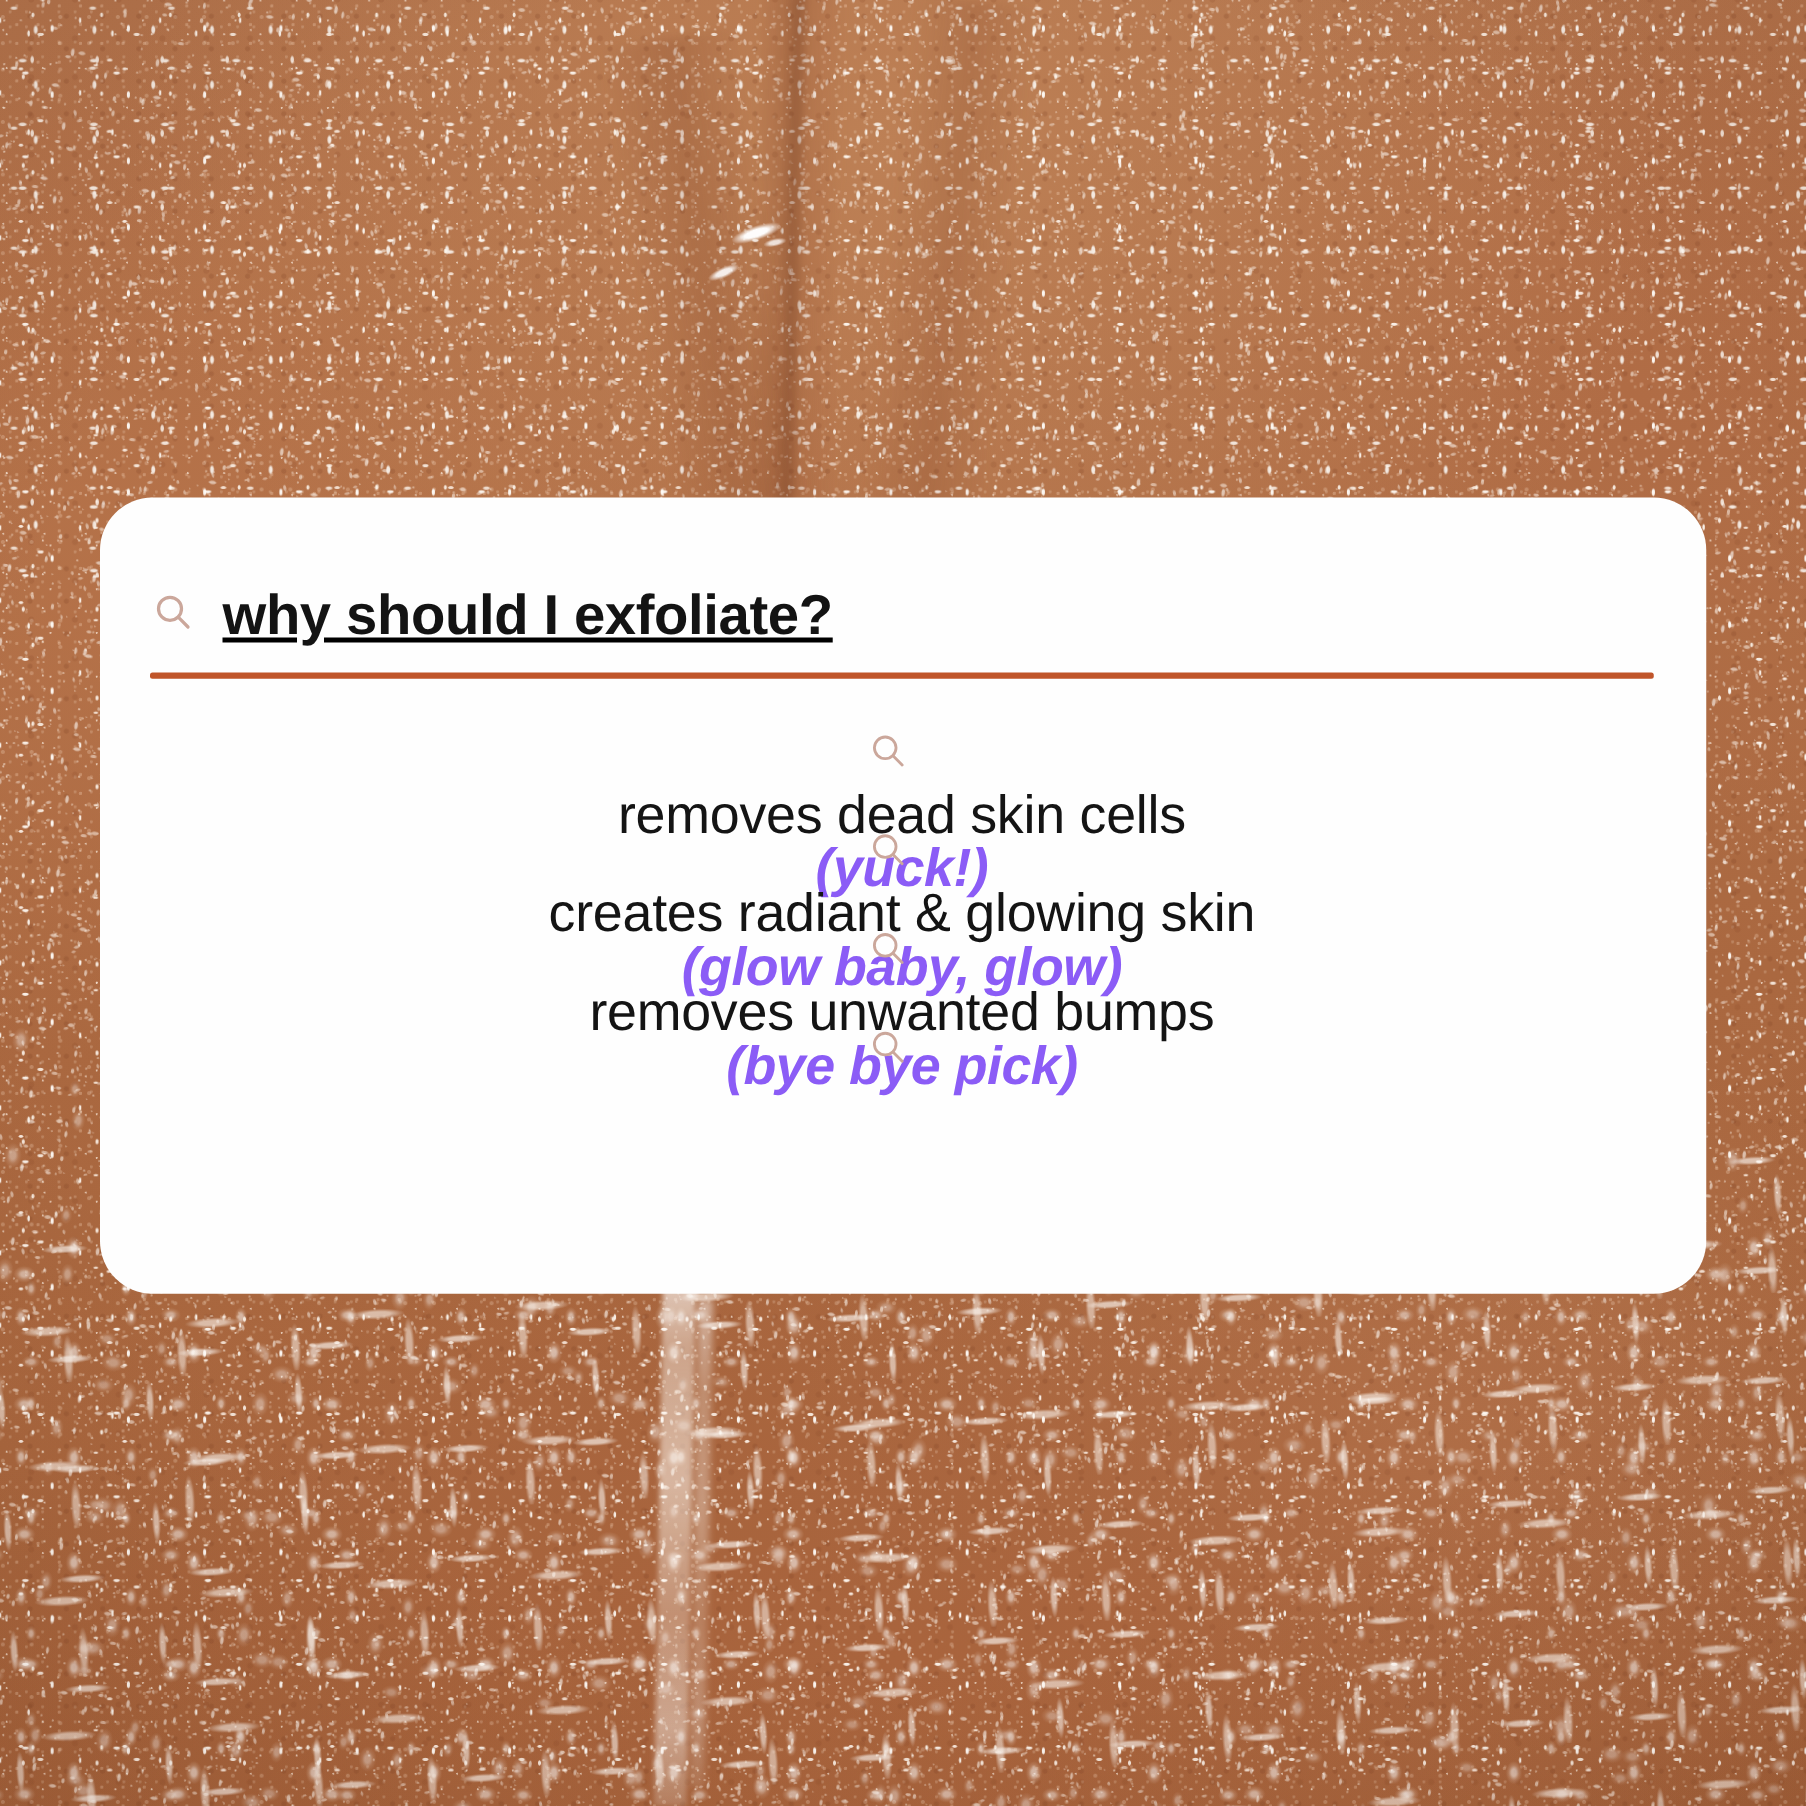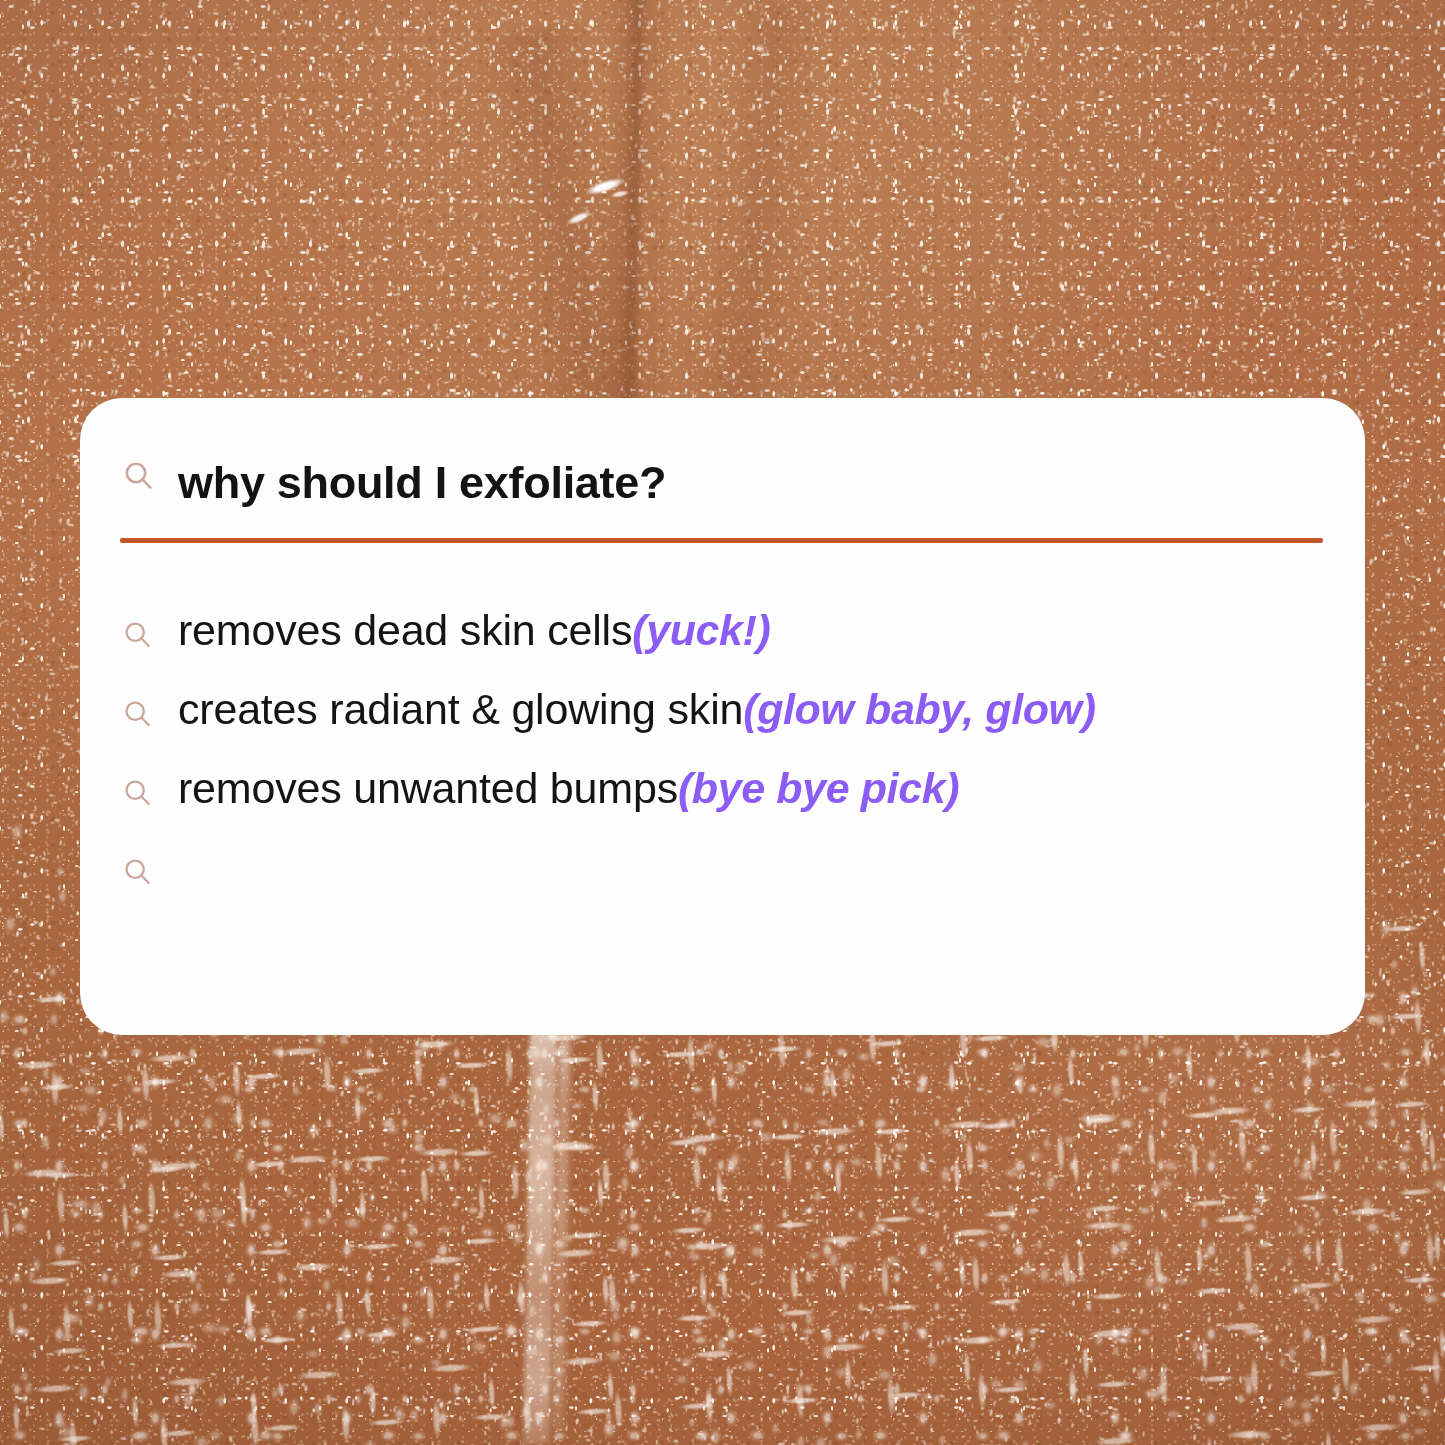--- a/index.html
+++ b/index.html
@@ -179,23 +179,24 @@
     padding:0;
     overflow:hidden;
   }
   .card-inner{
     position:absolute;
     left:40px;right:42px;top:62px;
   }
 
   
   .hdr{
-    display:flex;align-items:flex-start;
+    display:flex;align-items:center;
     height:62px;
     gap:0;
+    text-decoration:underline;
   }
   .ico{
     width:58px;flex:0 0 58px;
     display:flex;align-items:center;justify-content:flex-start;
     padding-left:2px;
     box-sizing:border-box;
   }
   .ico svg{display:block;}
   .hdr-title{
     font-size:45px;
@@ -211,24 +212,25 @@
     margin-top:16px;
     height:5px;
     background:#c0552a;
     border-radius:2px;
     width:1203px;
   }
 
   
   .list{margin-top:30px;}
   .row{
-    display:flex;align-items:flex-end;
+    display:flex;align-items:center;
     height:79px;
     gap:0;
     white-space:nowrap;
+    flex-direction:column;
   }
   .row-text{
     font-size:43px;
     color:#141414;
     font-weight:400;
     letter-spacing:-.2px;
     line-height:1;
   }
   .tag{
     color:#8b5cf6;

